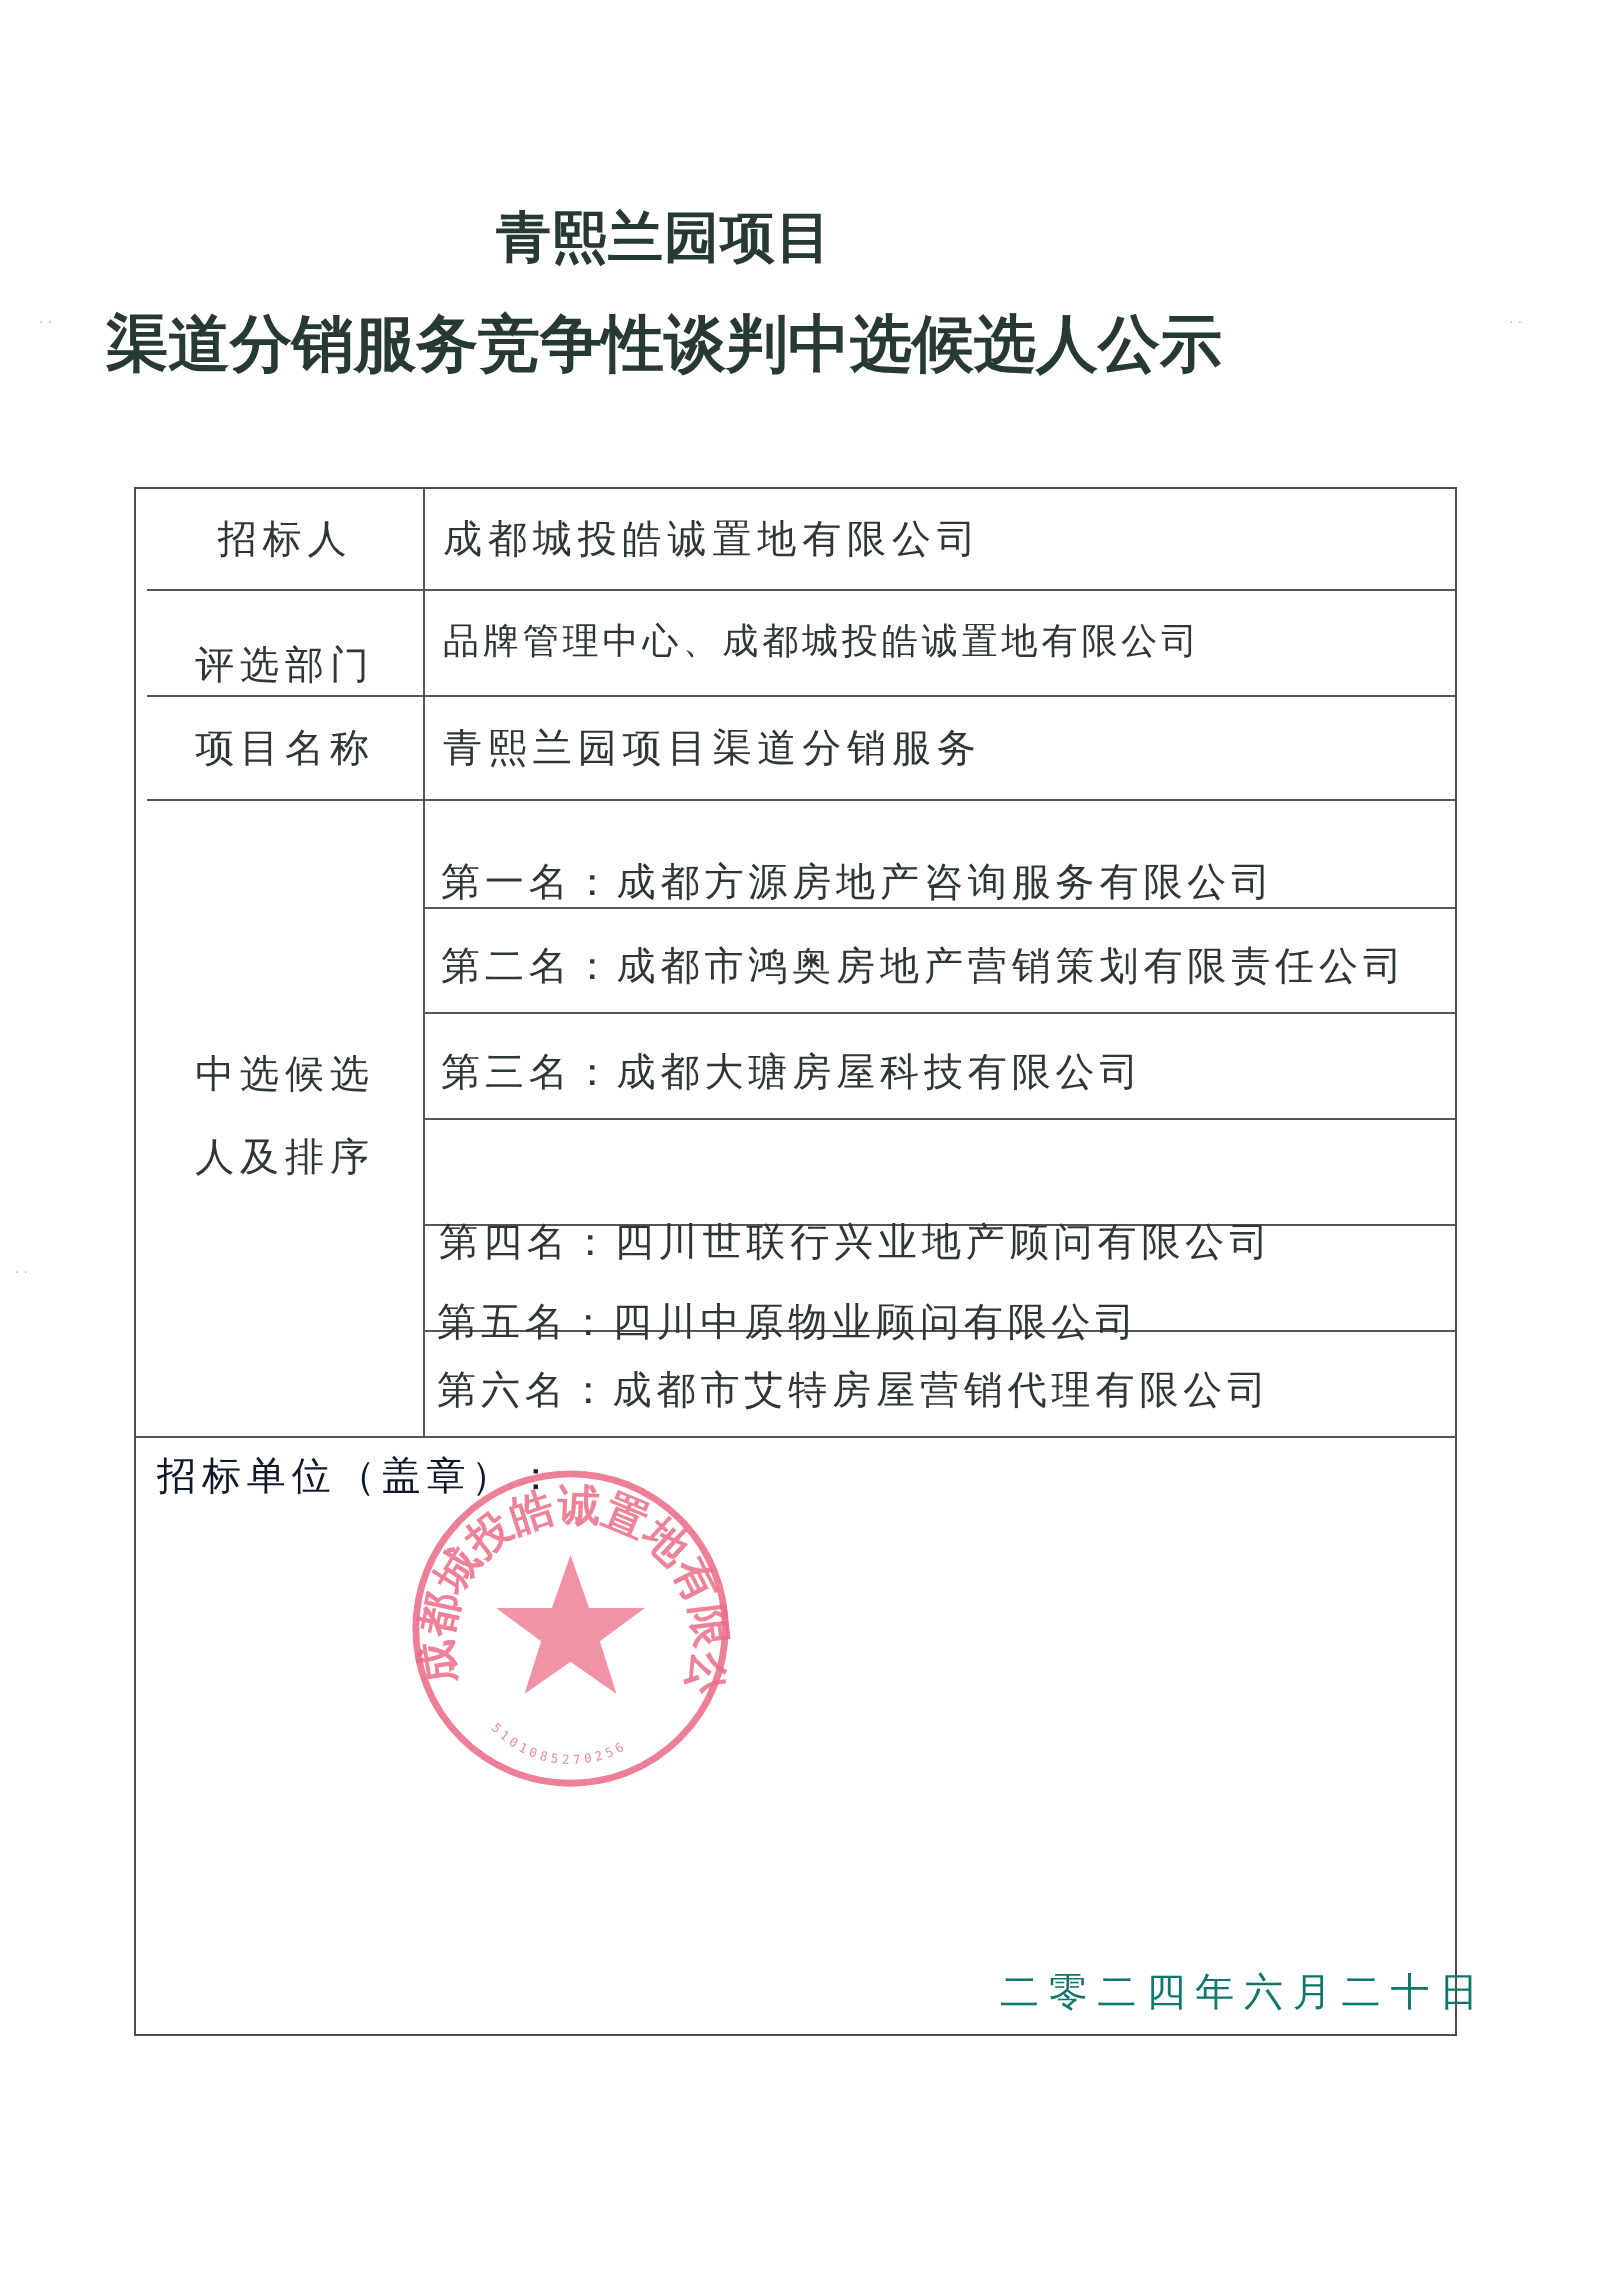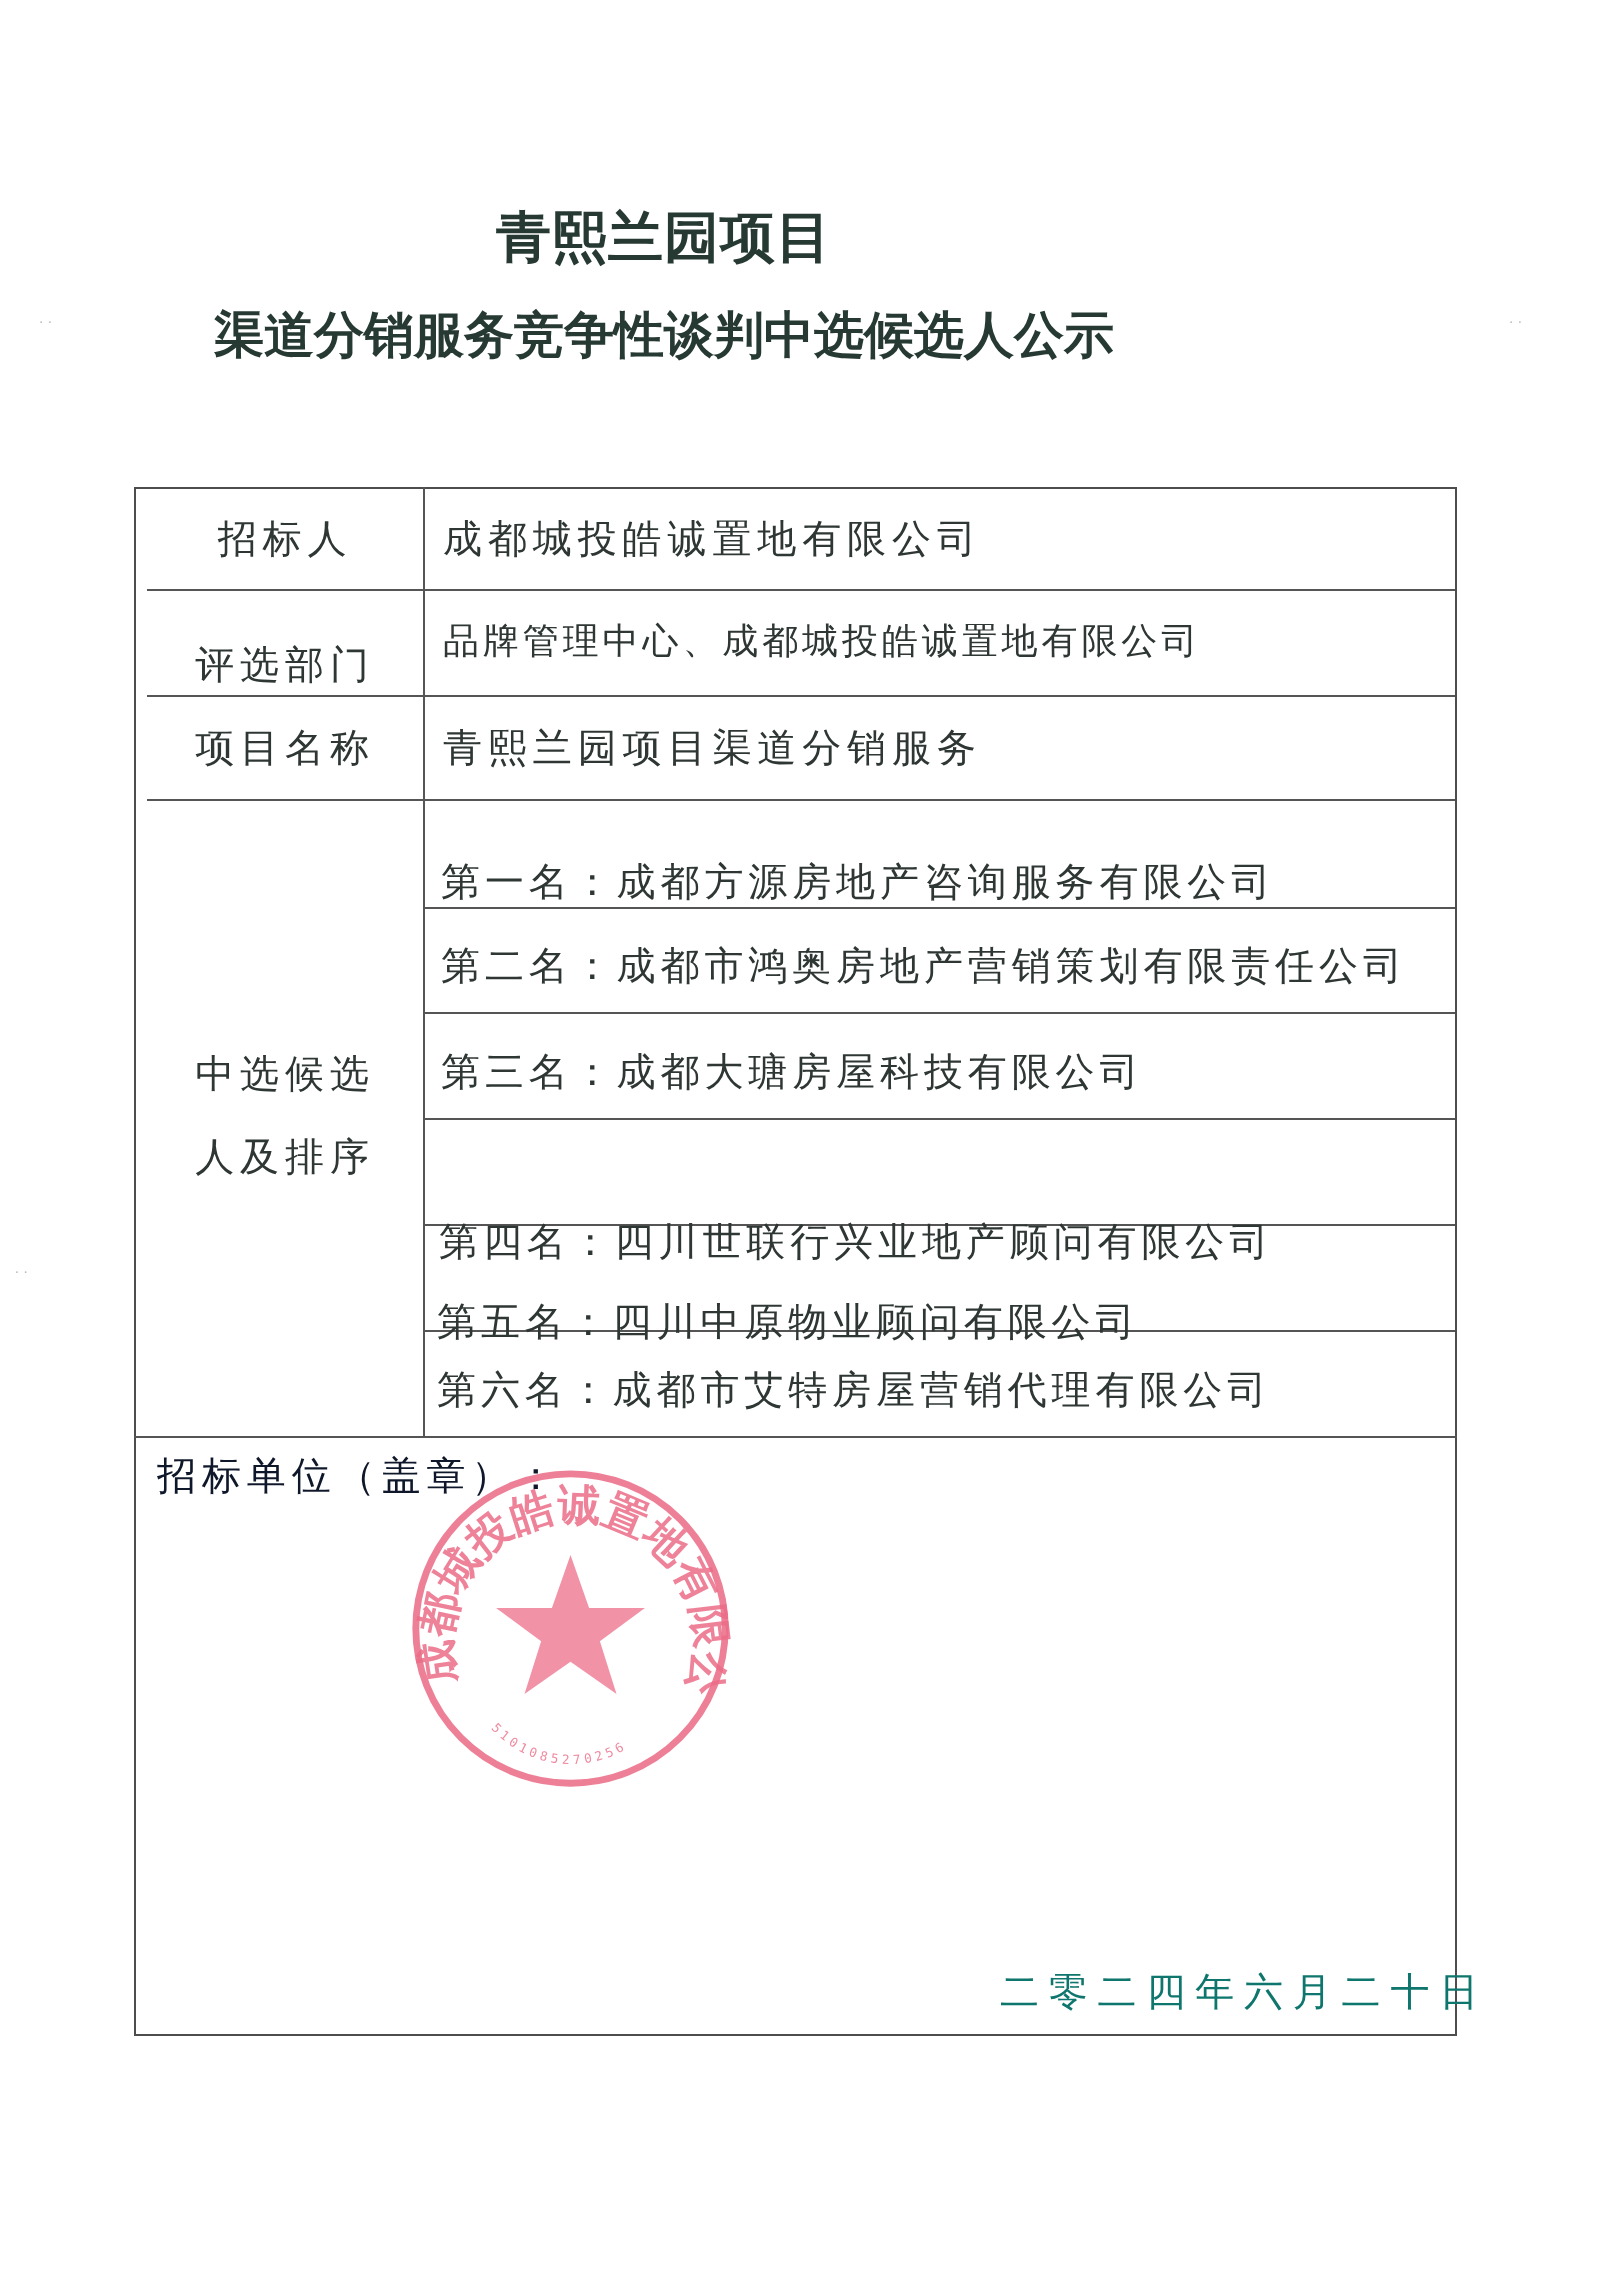--- a/index.html
+++ b/index.html
@@ -15,21 +15,21 @@
     .title {
       position: absolute;
       left: 0; width: 1328px;
       text-align: center;
       font-family: "DejaVu Sans", "Liberation Sans", sans-serif;
       font-weight: bold;
       color: #263a33;
       letter-spacing: 1px;
     }
     .title-1 { top: 201px; font-size: 55px; }
-    .title-2 { top: 302px; font-size: 50px; letter-spacing: 0px; }
+    .title-2 { top: 302px; font-size: 62px; letter-spacing: 0px; }
 
     .tbl {
       position: absolute;
       border: 2px solid #4d4d4d;
       box-sizing: border-box;
     }
     .hline { position: absolute; height: 2px; background: #555; }
     .vline { position: absolute; width: 2px; background: #555; }
 
     .cell-text {

